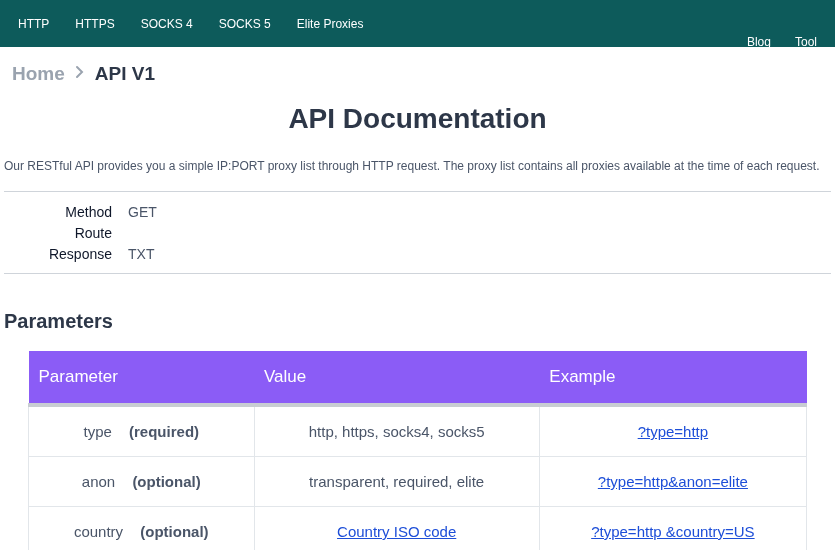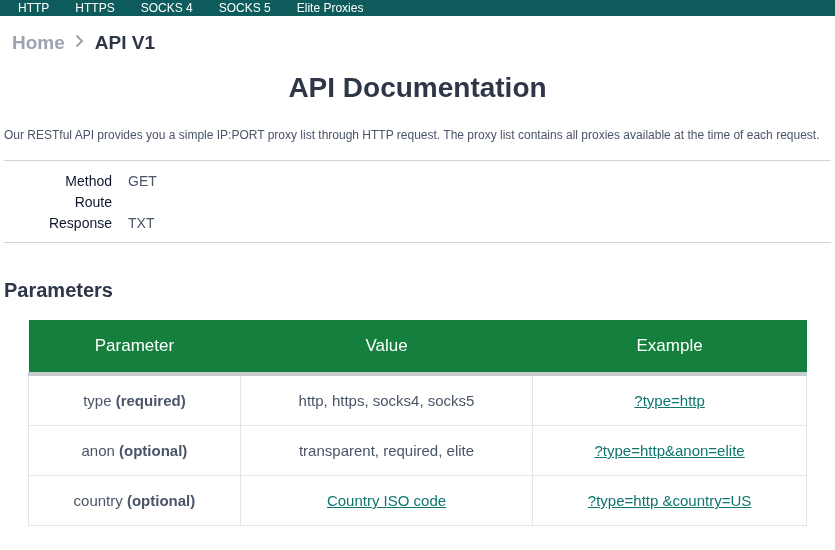--- a/index.html
+++ b/index.html
@@ -9,25 +9,25 @@
     color: #4a5568;
     background: #fff;
     width: 835px;
   }
   .topnav {
     background: #0d5b5b;
     color: #fff;
     display: flex;
     align-items: center;
     padding: 0 18px;
-    height: 16px;
+    height: 47px;
     font-size: 12px;
   }
   .topnav .left { display: flex; gap: 26px; }
-  .topnav .right { margin-left: auto; display: flex; gap: 8px; margin-top: 37px; }
+  .topnav .right { margin-left: auto; display: flex; gap: 24px; margin-top: 37px; }
   .topnav a { color: #fff; text-decoration: none; cursor: pointer; }
   .breadcrumb {
     display: flex;
     align-items: center;
     gap: 10px;
     padding: 16px 12px 8px;
     font-size: 19px;
     font-weight: 700;
   }
   .breadcrumb .home { color: #9aa3af; }
@@ -58,37 +58,37 @@
     color: #2d3748;
     margin: 36px 4px 18px;
   }
   .param-wrap { padding: 0 28px 10px; }
   table.params {
     width: 100%;
     border-collapse: collapse;
     background: #fff;
   }
   table.params thead th {
-    background: #15803d;
+    background: #8b5cf6;
     color: #fff;
     font-weight: 400;
     font-size: 17px;
     padding: 16px 10px;
-    text-align: center;
+    text-align: left;
     border-bottom: 4px solid #c8cdd2;
   }
   table.params tbody td {
     border: 1px solid #e2e6ea;
     padding: 16px 10px;
     text-align: center;
     font-size: 15px;
     color: #4a5568;
   }
-  .pname .suffix { font-weight: 700; }
-  .link { color: #0f766e; text-decoration: underline; cursor: pointer; }
+  .pname .suffix { font-weight: 700; margin-left: 13px; }
+  .link { color: #1d4ed8; text-decoration: underline; cursor: pointer; }
 </style>
 </head>
 <body>
 
 <div class="topnav">
   <div class="left">
     <a>HTTP</a>
     <a>HTTPS</a>
     <a>SOCKS 4</a>
     <a>SOCKS 5</a>

